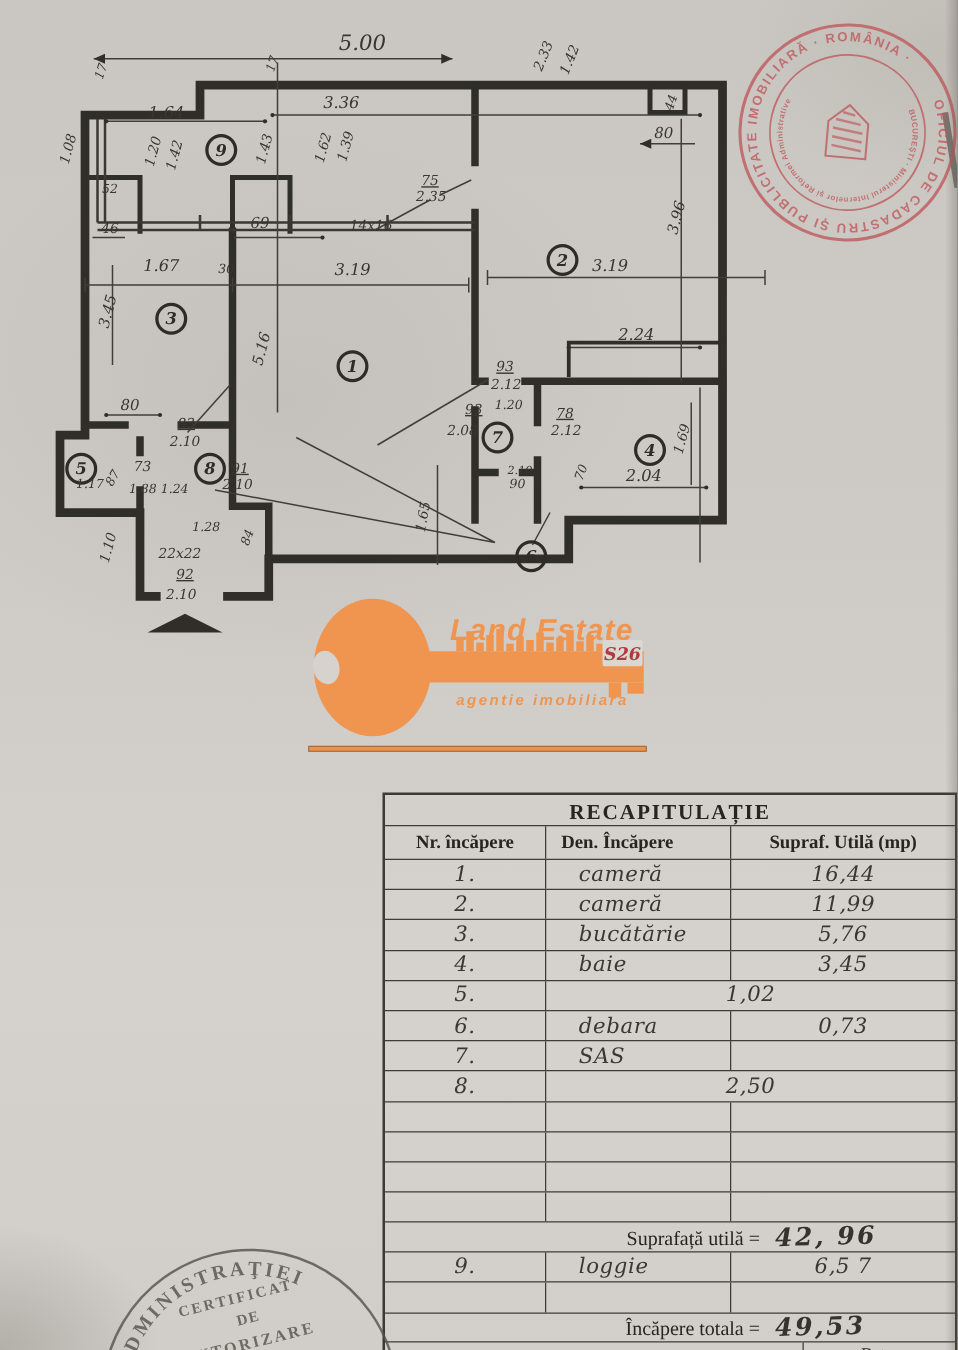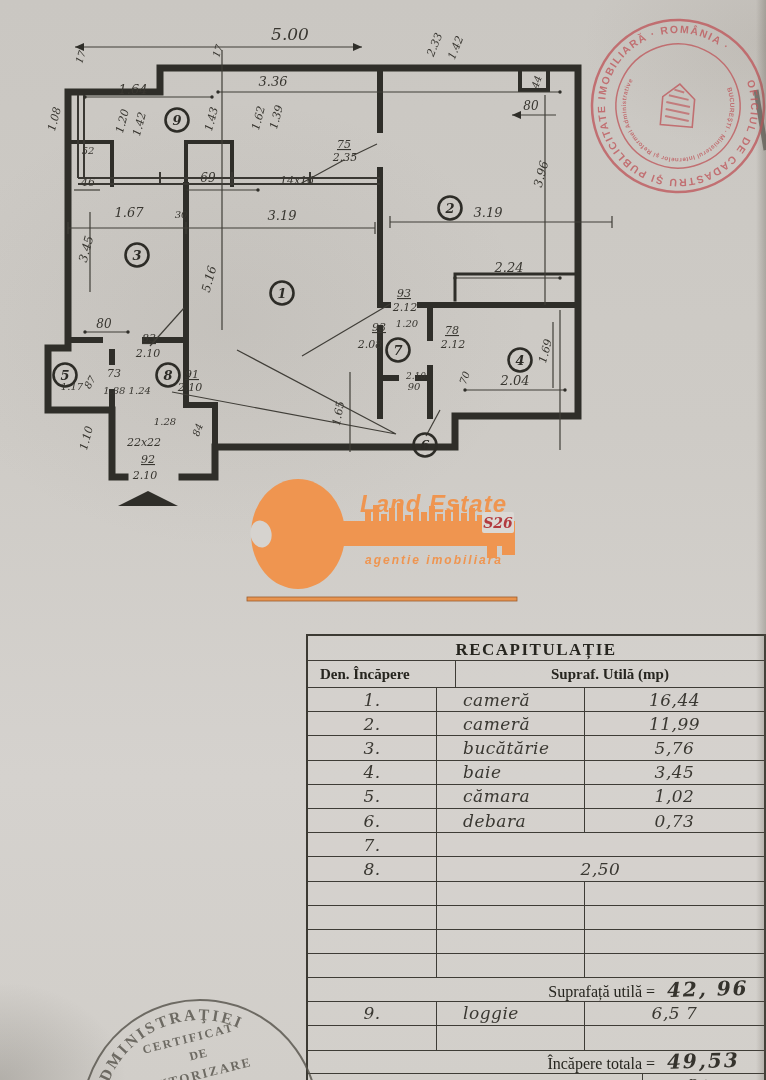--- a/index.html
+++ b/index.html
@@ -22,21 +22,21 @@
   .t-r{height:24.2px;}
   .c1{box-sizing:border-box;width:129px;height:100%;border-right:1.6px solid #3e3c36;
       display:flex;align-items:center;justify-content:center;}
   .c2{box-sizing:border-box;width:148px;height:100%;border-right:1.6px solid #3e3c36;
       display:flex;align-items:center;padding-left:26px;}
   .c3{box-sizing:border-box;flex:1;height:100%;display:flex;align-items:center;justify-content:center;}
   .t-head .c2{padding-left:12px;}
   .hw{font-family:"DejaVu Serif",serif;font-style:italic;font-size:17px;color:#3a3832;letter-spacing:.5px;}
   .hw-big{font-family:"DejaVu Serif",serif;font-style:italic;font-weight:bold;font-size:20px;
       color:#35332d;letter-spacing:2px;transform:rotate(-1.5deg);}
-  .t-sum{height:23.5px;padding-left:47px;}
+  .t-sum{height:23.5px;}
   .t-sum .lbl{flex:0 0 300px;text-align:right;font-size:16px;}
   .t-sum .val{padding-left:12px;}
   .t-foot{height:18px;border-bottom:none;}
   .t-foot .fcell{box-sizing:border-box;margin-left:334px;height:100%;border-left:1.6px solid #3e3c36;
       padding:1px 0 0 46px;font-size:13px;}
 
   
   svg.overlay{position:absolute;left:0;top:0;pointer-events:none;}
   .plan-label{font-family:"DejaVu Serif",serif;font-style:italic;fill:#383630;}
   .room-num{font-family:"DejaVu Serif",serif;font-style:italic;font-weight:bold;fill:#2d2c27;}
@@ -47,20 +47,21 @@
 </head>
 <body>
 
 <div class="page">
 
   <div class="rtable">
     <div class="t-row t-title">
       <span>RECAPITULAȚIE</span>
     </div>
     <div class="t-row t-head">
+      <div class="c1">Nr. încăpere</div>
       <div class="c2">Den. Încăpere</div>
       <div class="c3">Supraf.  Utilă (mp)</div>
     </div>
     <div id="t-body">
         <div class="t-row t-r">
           <div class="c1 hw">1.</div>
           <div class="c2 hw">cameră</div>
           <div class="c3 hw">16,44</div>
         </div>
         <div class="t-row t-r">
@@ -73,30 +74,30 @@
           <div class="c2 hw">bucătărie</div>
           <div class="c3 hw">5,76</div>
         </div>
         <div class="t-row t-r">
           <div class="c1 hw">4.</div>
           <div class="c2 hw">baie</div>
           <div class="c3 hw">3,45</div>
         </div>
         <div class="t-row t-r">
           <div class="c1 hw">5.</div>
-          <div class="c2 hw">cămara</div>
           <div class="c3 hw">1,02</div>
         </div>
         <div class="t-row t-r">
           <div class="c1 hw">6.</div>
           <div class="c2 hw">debara</div>
           <div class="c3 hw">0,73</div>
         </div>
         <div class="t-row t-r">
           <div class="c1 hw">7.</div>
+          <div class="c2 hw">SAS</div>
         </div>
         <div class="t-row t-r">
           <div class="c1 hw">8.</div>
           <div class="c3 hw">2,50</div>
         </div>
         <div class="t-row t-r">
           <div class="c1"></div>
           <div class="c2"></div>
           <div class="c3"></div>
         </div>

